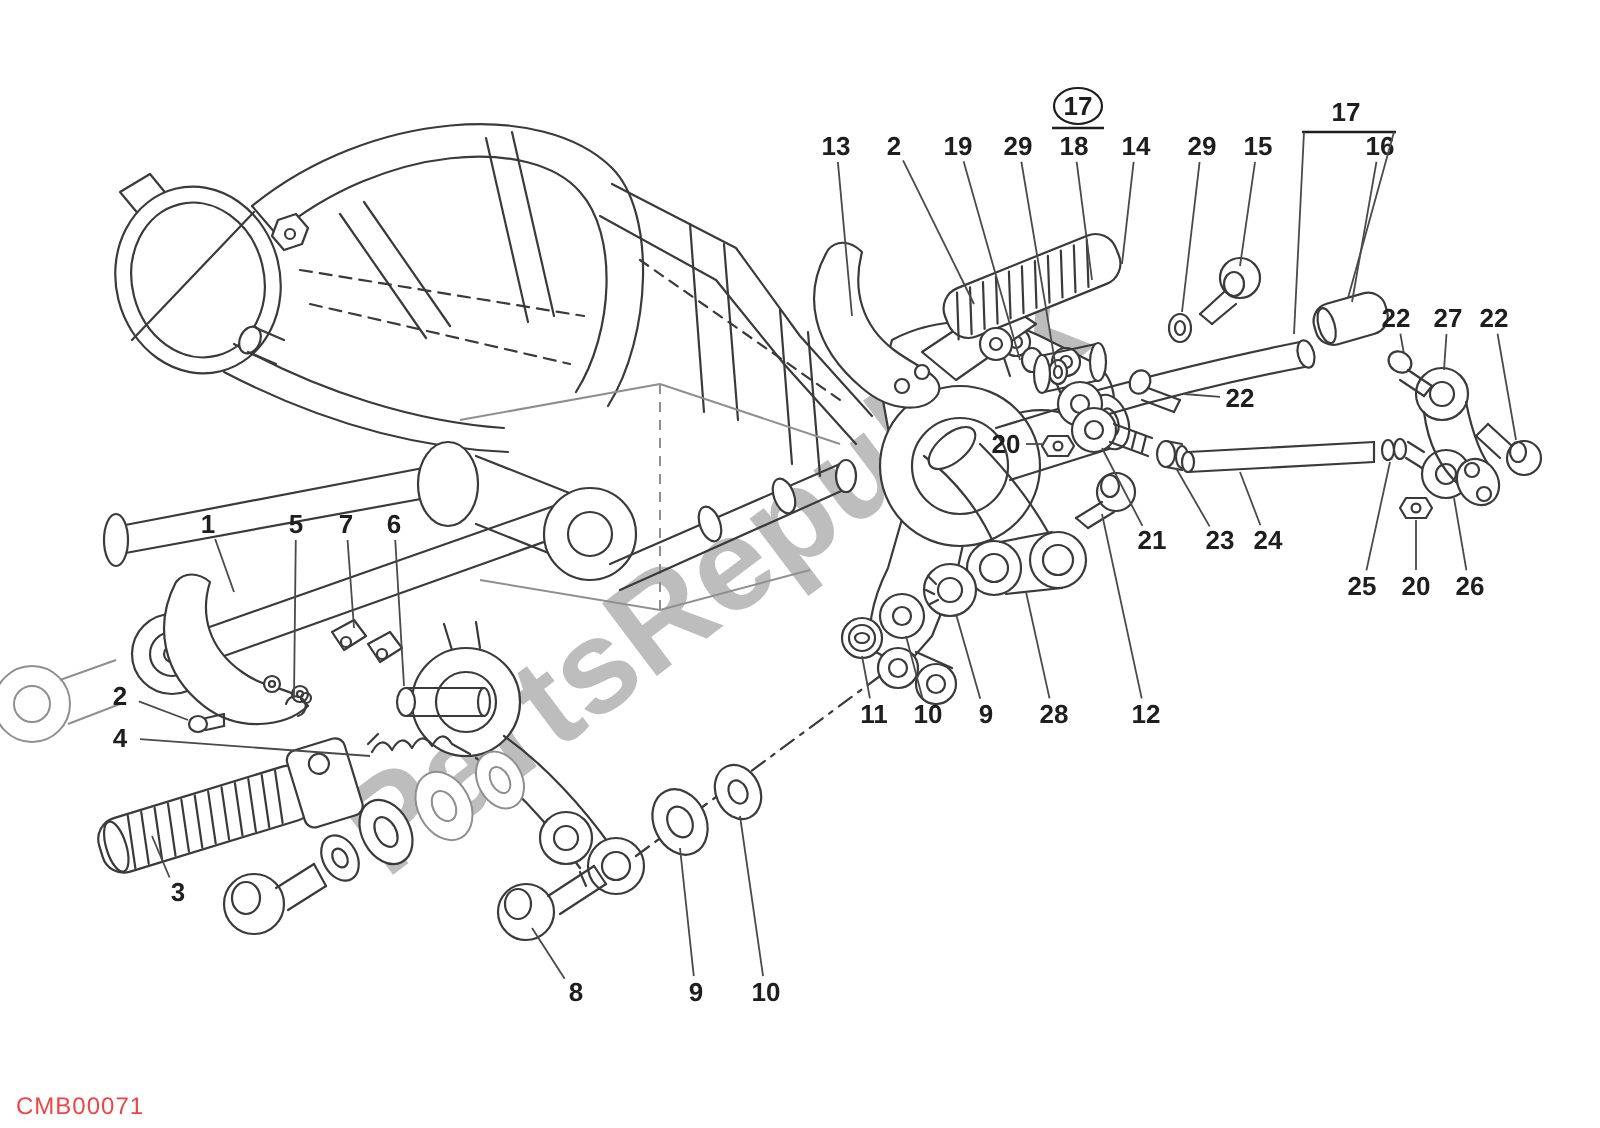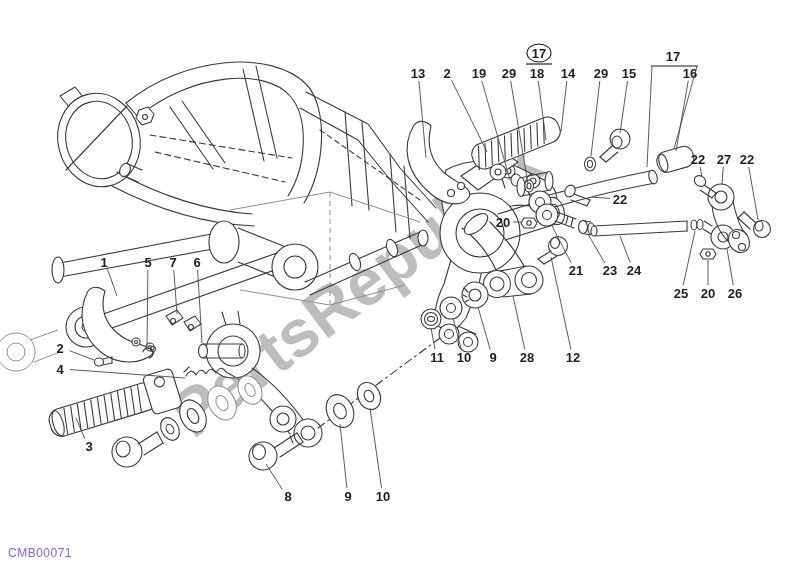--- a/index.html
+++ b/index.html
@@ -9,21 +9,21 @@
   svg{position:absolute;left:0;top:0;}
   .ink{stroke:#3a3a3a;stroke-width:1.1;fill:none;stroke-linecap:round;stroke-linejoin:round;}
   .inkf{stroke:#3a3a3a;stroke-width:1.1;fill:#ffffff;stroke-linejoin:round;}
   .ghost{stroke:#8f8f8f;stroke-width:1;fill:none;}
   .ghostf{stroke:#8f8f8f;stroke-width:1;fill:#ffffff;}
   .callout{font:bold 13px "Liberation Sans",sans-serif;fill:#1e1e1e;
            text-anchor:middle;dominant-baseline:central;}
   .leader{stroke:#4a4a4a;stroke-width:0.9;fill:none;}
   .wm{font-weight:bold;font-family:"Liberation Sans",sans-serif;}
   #figcode{position:absolute;left:8px;top:546px;font:12px "Liberation Sans",sans-serif;
-           color:#8b5cf6;letter-spacing:0.5px;}
+           color:#ef4444;letter-spacing:0.5px;}
 </style>
 </head>
 <body>
 
 <div id="stage">
   <svg width="800" height="564" viewBox="0 0 800 564">
 
     <text id="wm" class="wm" transform="translate(193,440) rotate(-37)" fill="#bdbdbd" font-size="66">PartsRepublik</text>
 
     <g>

